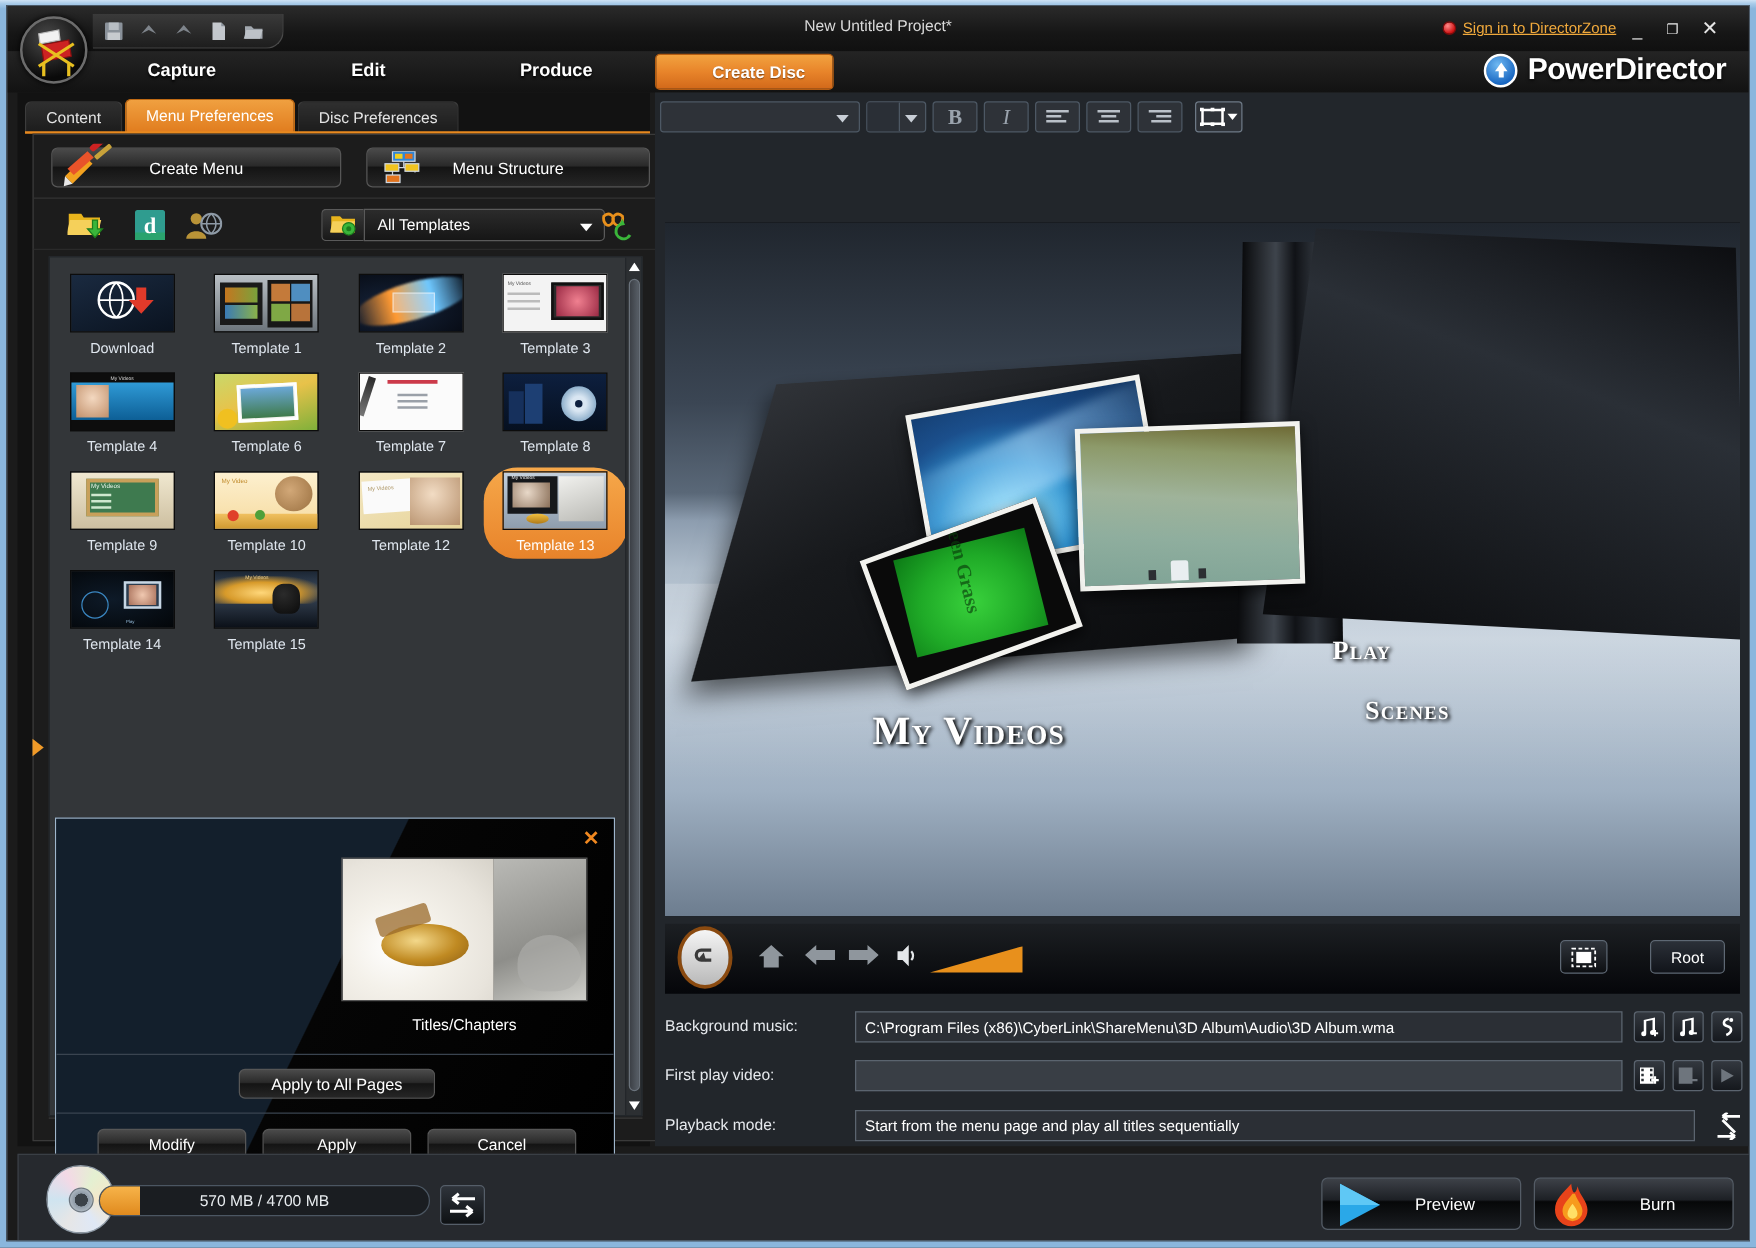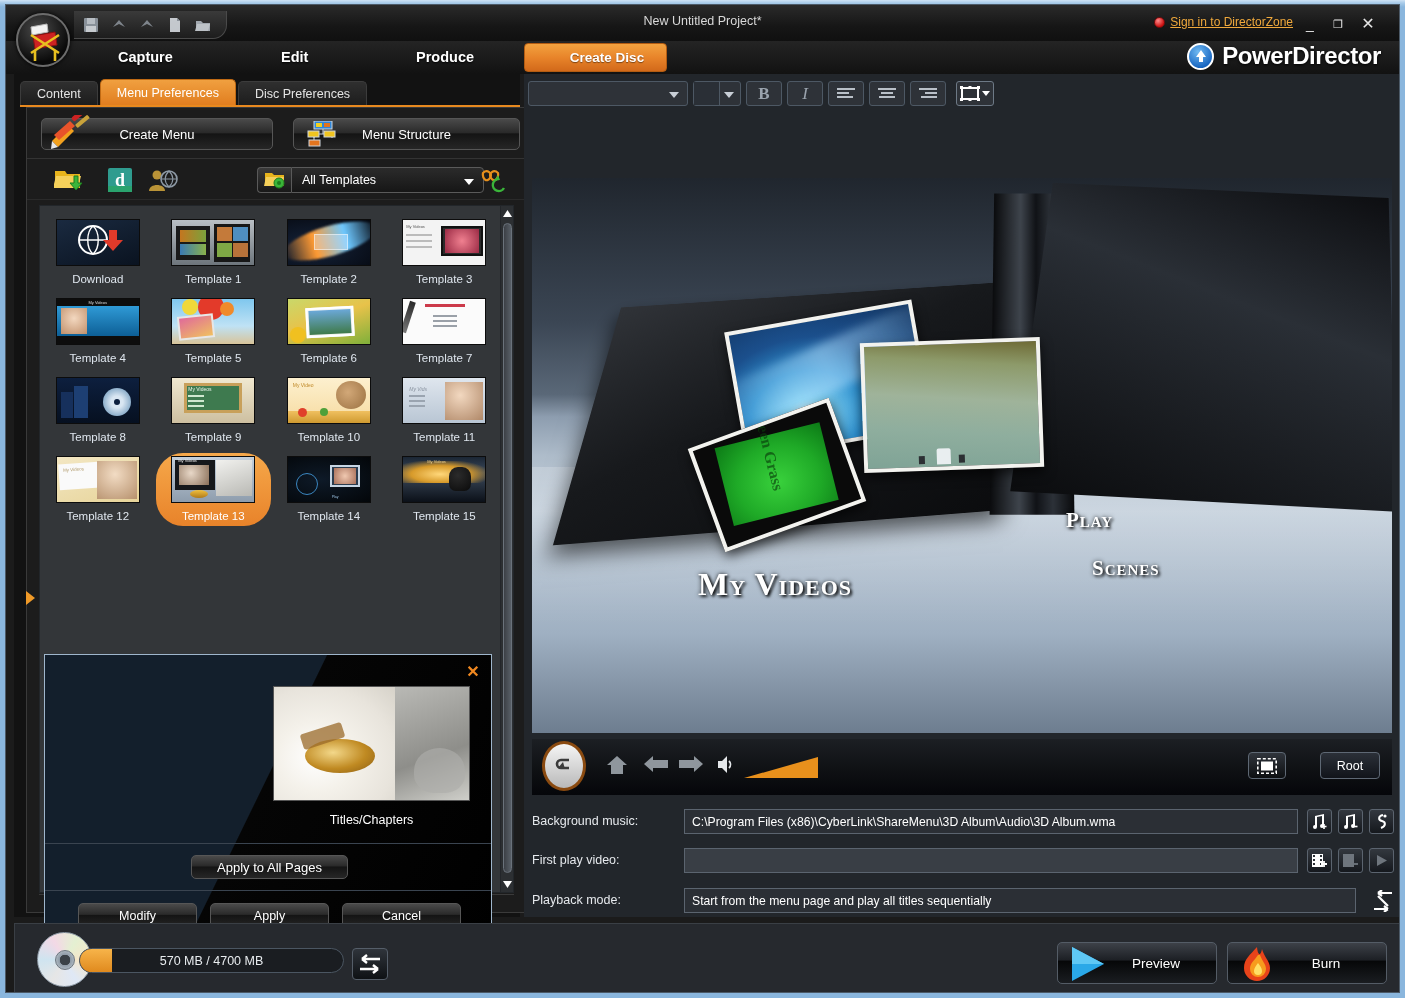--- a/index.html
+++ b/index.html
@@ -749,30 +749,20 @@
 
           <div class="tcell">
             <div class="tthumb" style="background:#0d0d0d;">
               <div style="position:absolute;left:0;top:7px;width:100%;height:30px;background:linear-gradient(180deg,#2f9ad6,#0d5f96);"></div>
               <div style="position:absolute;left:4px;top:9px;width:26px;height:26px;background:radial-gradient(circle at 50% 40%,#f3d8c0,#c08f6a);"></div>
               <div style="position:absolute;left:0;top:1px;width:100%;text-align:center;color:#ddd;font-size:4px;">My Videos</div>
             </div>
             <div class="tlabel">Template 4</div>
           </div>
 
-          <div class="tcell">
-            <div class="tthumb" style="background:linear-gradient(180deg,#7fc7ee,#bfe2f5 60%,#d8c49a);">
-              <div style="position:absolute;left:26px;top:-5px;width:26px;height:26px;border-radius:50%;background:#e33a2a;"></div>
-              <div style="position:absolute;left:10px;top:0px;width:16px;height:16px;border-radius:50%;background:#f0d83a;"></div>
-              <div style="position:absolute;left:48px;top:3px;width:14px;height:14px;border-radius:50%;background:#f08a2a;"></div>
-              <div style="position:absolute;left:6px;top:16px;width:36px;height:24px;background:#e7e7e7;transform:rotate(-6deg);"></div>
-              <div style="position:absolute;left:8px;top:18px;width:32px;height:20px;background:linear-gradient(160deg,#e06a9a,#f0c060);transform:rotate(-6deg);"></div>
-            </div>
-            <div class="tlabel">Template 5</div>
-          </div>
 
           <div class="tcell">
             <div class="tthumb" style="background:linear-gradient(160deg,#c9d86a,#e8c24a 45%,#7fb03a);">
               <div style="position:absolute;left:18px;top:8px;width:48px;height:30px;background:#f4f4f0;border:2px solid #fff;transform:rotate(-3deg);"></div>
               <div style="position:absolute;left:21px;top:11px;width:42px;height:24px;background:linear-gradient(180deg,#6ba8d8,#3f7a4a);transform:rotate(-3deg);"></div>
               <div style="position:absolute;left:2px;top:28px;width:16px;height:16px;border-radius:50%;background:#f0c020;"></div>
             </div>
             <div class="tlabel">Template 6</div>
           </div>
 
@@ -808,28 +798,20 @@
             <div class="tthumb" style="background:linear-gradient(180deg,#fdf0cf,#f6dba0);">
               <div style="position:absolute;right:4px;top:3px;width:30px;height:28px;border-radius:50%;background:radial-gradient(circle at 40% 40%,#d2a878,#9a7040);"></div>
               <div style="position:absolute;left:5px;top:4px;color:#c08a2a;font-size:5px;">My Video</div>
               <div style="position:absolute;left:0;bottom:0;width:100%;height:12px;background:linear-gradient(180deg,#f0c060,#cf9a30);"></div>
               <div style="position:absolute;left:10px;bottom:6px;width:9px;height:9px;border-radius:50%;background:#e0402a;"></div>
               <div style="position:absolute;left:32px;bottom:7px;width:8px;height:8px;border-radius:50%;background:#4fa03a;"></div>
             </div>
             <div class="tlabel">Template 10</div>
           </div>
 
-          <div class="tcell">
-            <div class="tthumb" style="background:linear-gradient(180deg,#dfe6ee,#b9c6d4);">
-              <div style="position:absolute;right:2px;top:4px;width:38px;height:38px;background:radial-gradient(circle at 40% 35%,#f2d8c0,#b08868);"></div>
-              <div style="position:absolute;left:6px;top:8px;color:#8a93a0;font-size:5px;font-style:italic;">My Vids</div>
-              <div style="position:absolute;left:6px;top:17px;width:16px;height:1.5px;background:#9aa4b0;box-shadow:0 5px 0 #9aa4b0,0 10px 0 #9aa4b0;"></div>
-            </div>
-            <div class="tlabel">Template 11</div>
-          </div>
 
           <div class="tcell">
             <div class="tthumb" style="background:linear-gradient(160deg,#f3e7c3,#e7d49a);">
               <div style="position:absolute;left:2px;top:6px;width:40px;height:26px;background:#fafafa;transform:rotate(-4deg);"></div>
               <div style="position:absolute;left:6px;top:10px;color:#b09a6a;font-size:4.5px;transform:rotate(-4deg);">My Videos</div>
               <div style="position:absolute;right:2px;top:4px;width:40px;height:38px;background:radial-gradient(circle at 45% 35%,#f2dcc4,#b6906c);"></div>
             </div>
             <div class="tlabel">Template 12</div>
           </div>
 

